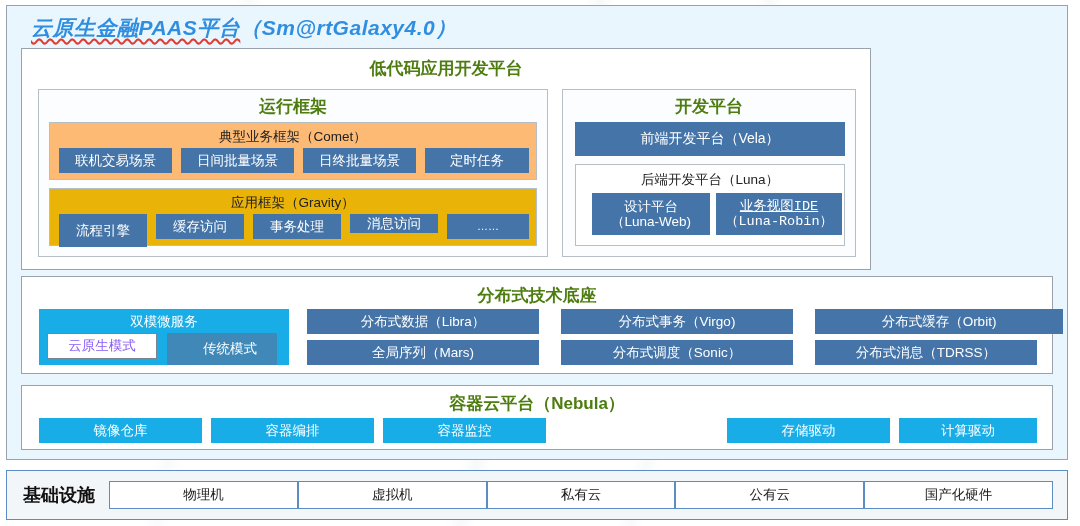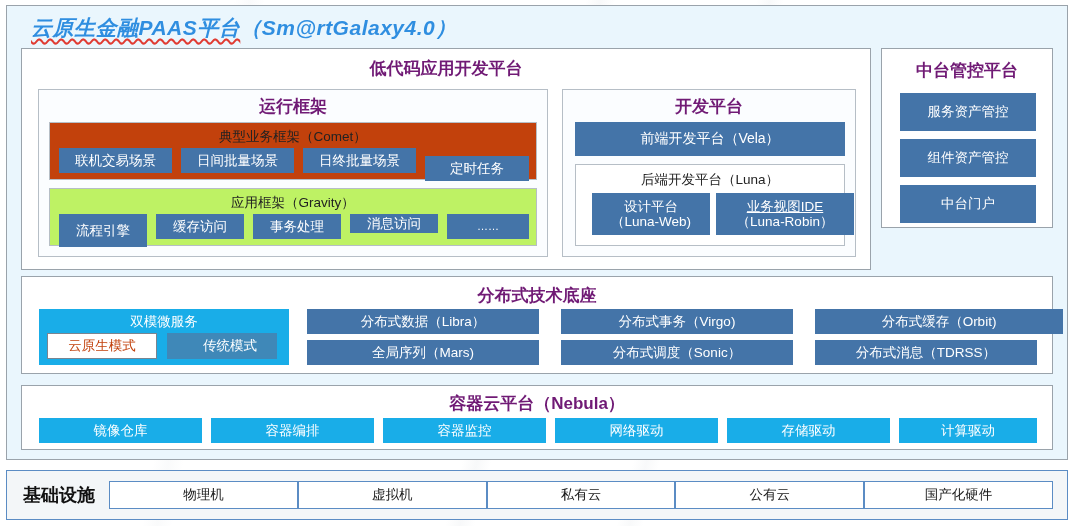--- a/index.html
+++ b/index.html
@@ -57,21 +57,21 @@
     box-sizing:border-box;
     position:absolute;
   }
   .card-inner{
     background:#fbfdff;
     border:1px solid #b6bec6;
     box-sizing:border-box;
     position:absolute;
   }
   .hdr{
-    text-align:center;font-weight:bold;color:#701a75;
+    text-align:center;font-weight:bold;color:#4d7c0f;
     font-size:17px;line-height:1;
   }
   .hdr-sm{
     text-align:center;font-weight:normal;color:#222;
     font-size:13.5px;line-height:1;
   }
 
   
   .chip{
     position:absolute;
@@ -79,21 +79,21 @@
     color:#ffffff;
     font-size:13.5px;
     text-align:center;
     box-sizing:border-box;
     line-height:1.12;
   }
   .chip.blue{background:#4474a8;}
   .chip.cyan{background:#19ade8;}
   .chip.cyan-dark{background:#3f88b8;}
   .chip.white{
-    background:#ffffff;color:#c2410c;border:1px solid #7a8490;
+    background:#ffffff;color:#8b5cf6;border:1px solid #7a8490;
   }
   .chip u{text-decoration:underline;}
   .chip .two{display:block;}
 
   .infra-label{
     font-size:18px;font-weight:bold;color:#111;
     margin-left:16px;margin-right:14px;white-space:nowrap;
   }
   .infra-row{display:flex;align-items:center;flex:1;gap:0;padding-right:14px;}
   .infra-box{
@@ -113,87 +113,80 @@
   <div class="title">
     <span class="zh">云原生金融PAAS平台</span><span>（Sm@rtGalaxy4.0）</span>
   </div>
 
   <div class="card" style="left:14px;top:42px;width:850px;height:222px;">
     <div class="hdr" style="position:absolute;left:0;top:11px;width:100%;">低代码应用开发平台</div>
 
     <div class="card-inner" style="left:16px;top:40px;width:510px;height:168px;">
       <div class="hdr" style="position:absolute;left:0;top:8px;width:100%;">运行框架</div>
 
-      <div class="card-inner" style="left:10px;top:32px;width:488px;height:58px;background:#c2410c;">
+      <div class="card-inner" style="left:10px;top:32px;width:488px;height:58px;background:#fdba74;">
         <div class="hdr-sm" style="position:absolute;left:0;top:7px;width:100%;">典型业务框架（Comet）</div>
         <div class="chip blue" style="left:9px;top:25px;width:113px;height:25px;">联机交易场景</div>
         <div class="chip blue" style="left:131px;top:25px;width:113px;height:25px;">日间批量场景</div>
         <div class="chip blue" style="left:253px;top:25px;width:113px;height:25px;">日终批量场景</div>
-        <div class="chip blue" style="left:375px;top:25px;width:104px;height:25px;margin-top:8px;">定时任务</div>
+        <div class="chip blue" style="left:375px;top:25px;width:104px;height:25px;">定时任务</div>
       </div>
 
-      <div class="card-inner" style="left:10px;top:98px;width:488px;height:58px;background:#bef264;">
+      <div class="card-inner" style="left:10px;top:98px;width:488px;height:58px;background:#eab308;">
         <div class="hdr-sm" style="position:absolute;left:0;top:7px;width:100%;">应用框架（Gravity）</div>
         <div class="chip blue" style="left:9px;top:25px;width:88px;height:33px;">流程引擎</div>
         <div class="chip blue" style="left:106px;top:25px;width:88px;height:25px;">缓存访问</div>
         <div class="chip blue" style="left:203px;top:25px;width:88px;height:25px;">事务处理</div>
         <div class="chip blue" style="left:300px;top:25px;width:88px;height:19px;">消息访问</div>
         <div class="chip blue" style="left:397px;top:25px;width:82px;height:25px;font-size:11px;">……</div>
       </div>
     </div>
 
     <div class="card-inner" style="left:540px;top:40px;width:294px;height:168px;">
       <div class="hdr" style="position:absolute;left:0;top:8px;width:100%;">开发平台</div>
 
       <div class="chip blue" style="left:12px;top:32px;width:270px;height:34px;font-size:14px;">前端开发平台（Vela）</div>
 
       <div class="card-inner" style="left:12px;top:74px;width:270px;height:82px;background:#ffffff;">
         <div class="hdr-sm" style="position:absolute;left:0;top:8px;width:100%;">后端开发平台（Luna）</div>
         <div class="chip blue" style="left:16px;top:28px;width:118px;height:42px;flex-direction:column;">
           <span class="two">设计平台</span>
           <span class="two">（Luna-Web)</span>
         </div>
-        <div class="chip blue" style="left:140px;top:28px;width:138px;height:42px;flex-direction:column;">
+        <div class="chip blue" style="left:140px;top:28px;width:126px;height:42px;flex-direction:column;font-family:Liberation Mono, monospace;">
           <span class="two"><u>业务视图IDE</u></span>
           <span class="two">（Luna-Robin）</span>
         </div>
       </div>
     </div>
   </div>
 
-  <div class="card" style="left:874px;top:42px;width:172px;height:180px;">
-    <div class="hdr" style="position:absolute;left:0;top:13px;width:100%;">中台管控平台</div>
-    <div class="chip blue" style="left:18px;top:44px;width:136px;height:38px;">服务资产管控</div>
-    <div class="chip blue" style="left:18px;top:90px;width:136px;height:38px;">组件资产管控</div>
-    <div class="chip blue" style="left:18px;top:136px;width:136px;height:38px;">中台门户</div>
-  </div>
 
   <div class="card" style="left:14px;top:270px;width:1032px;height:98px;">
     <div class="hdr" style="position:absolute;left:0;top:10px;width:100%;">分布式技术底座</div>
 
     <div style="position:absolute;left:17px;top:32px;width:250px;height:56px;background:#19ade8;">
       <div style="position:absolute;left:0;top:4px;width:100%;text-align:center;color:#ffffff;font-size:13.5px;">双模微服务</div>
       <div class="chip white" style="left:8px;top:24px;width:110px;height:26px;">云原生模式</div>
-      <div class="chip cyan-dark" style="left:128px;top:24px;width:110px;height:26px;padding-left:16px;">传统模式</div>
+      <div class="chip cyan-dark" style="left:128px;top:24px;width:110px;height:32px;padding-left:16px;">传统模式</div>
     </div>
 
     <div class="chip blue" style="left:285px;top:32px;width:232px;height:25px;">分布式数据（Libra）</div>
     <div class="chip blue" style="left:285px;top:63px;width:232px;height:25px;">全局序列（Mars)</div>
     <div class="chip blue" style="left:539px;top:32px;width:232px;height:25px;">分布式事务（Virgo)</div>
     <div class="chip blue" style="left:539px;top:63px;width:232px;height:25px;">分布式调度（Sonic）</div>
     <div class="chip blue" style="left:793px;top:32px;width:248px;height:25px;">分布式缓存（Orbit)</div>
     <div class="chip blue" style="left:793px;top:63px;width:222px;height:25px;">分布式消息（TDRSS）</div>
   </div>
 
   <div class="card" style="left:14px;top:379px;width:1032px;height:65px;">
     <div class="hdr" style="position:absolute;left:0;top:9px;width:100%;">容器云平台（Nebula）</div>
     <div class="chip cyan" style="left:17px;top:32px;width:163px;height:25px;">镜像仓库</div>
     <div class="chip cyan" style="left:189px;top:32px;width:163px;height:25px;">容器编排</div>
     <div class="chip cyan" style="left:361px;top:32px;width:163px;height:25px;">容器监控</div>
-    <div class="chip cyan" style="left:533px;top:32px;width:163px;height:25px;">网络驱动</div>
     <div class="chip cyan" style="left:705px;top:32px;width:163px;height:25px;">存储驱动</div>
     <div class="chip cyan" style="left:877px;top:32px;width:138px;height:25px;">计算驱动</div>
   </div>
 
 </div>
 
 <div class="infra-panel">
   <div class="infra-label">基础设施</div>
   <div class="infra-row">
     <div class="infra-box">物理机</div>

